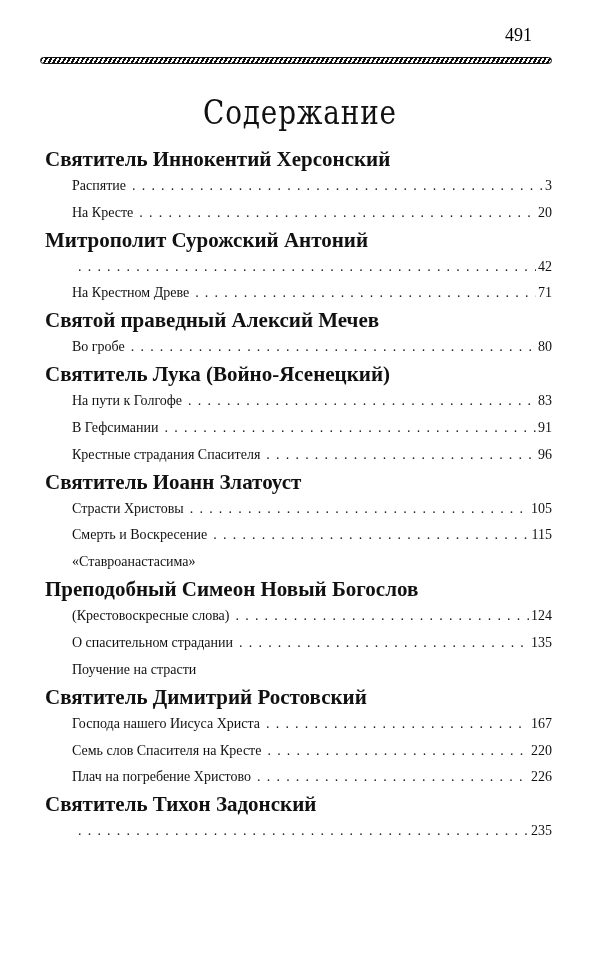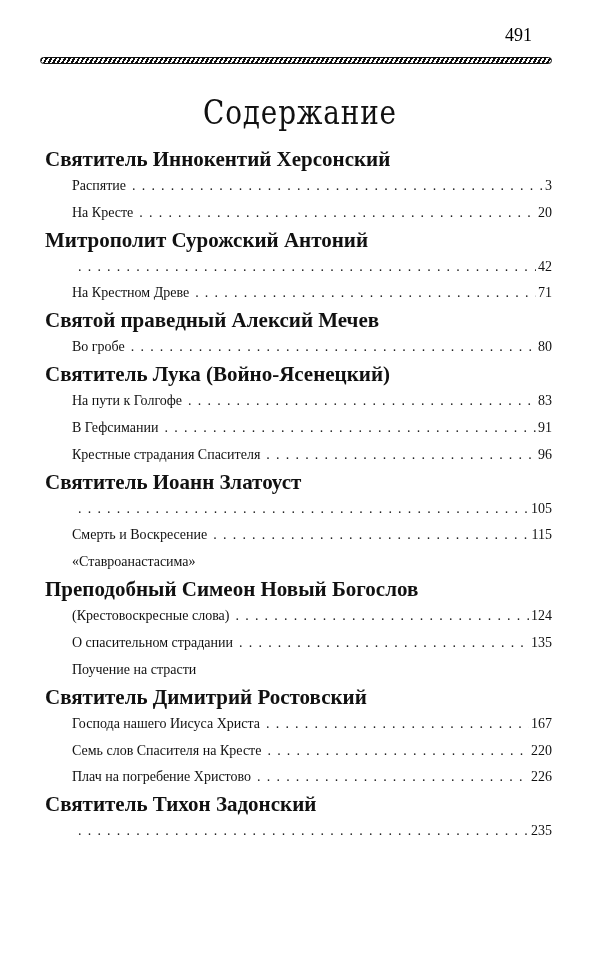--- a/index.html
+++ b/index.html
@@ -104,20 +104,21 @@
   <div class="row entry">
       <span class="text">Крестные страдания Спасителя</span>
       <span class="leader">................................................................................</span>
       <span class="pg">96</span>
     </div>
 
   <div class="row author">
       <span class="text">Святитель Иоанн Златоуст</span>
     </div>
   <div class="row entry">
+      <span class="text">Страсти Христовы</span>
       <span class="leader">................................................................................</span>
       <span class="pg">105</span>
     </div>
   <div class="row entry">
       <span class="text">Смерть и Воскресение</span>
       <span class="leader">................................................................................</span>
       <span class="pg">115</span>
     </div>
 
   <div class="row entry">

